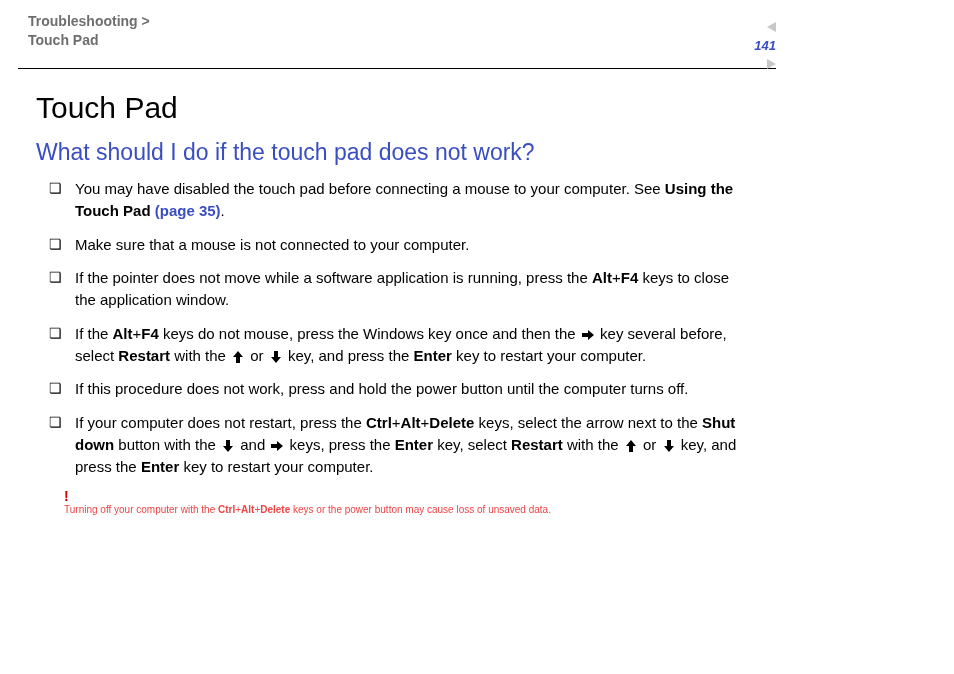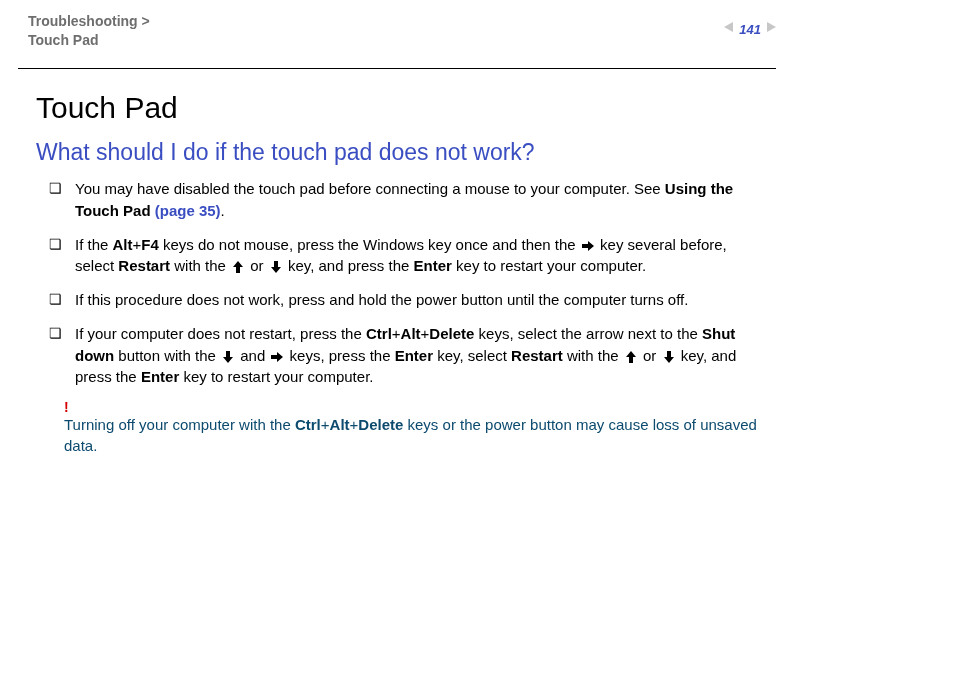--- a/index.html
+++ b/index.html
@@ -1,37 +1,37 @@
 <!DOCTYPE html>
 <html><head>
 <meta charset="utf-8">
 <style>
   html,body{margin:0;padding:0;width:954px;height:674px;background:#fff;font-family:Arial,Helvetica,sans-serif;color:#000;}
   .page{position:relative;width:794px;height:674px;box-sizing:border-box;}
   .header{position:relative;height:56px;padding:12px 28px 0 28px;}
   .breadcrumb{font-size:14px;font-weight:bold;color:#6e6e6e;line-height:1.35;}
-  .page-number{position:absolute;right:18px;top:22px;display:flex;align-items:flex-start;gap:6px;}
+  .page-number{position:absolute;right:18px;top:22px;display:flex;align-items:flex-end;gap:6px;flex-direction:column;}
   .page-number .pn{font-size:13px;font-weight:bold;font-style:italic;color:#3a4ec2;}
   .tri{width:0;height:0;border-top:5px solid transparent;border-bottom:5px solid transparent;}
   .tri.left{border-right:9px solid #c7c7c7;}
   .tri.right{border-left:9px solid #c7c7c7;}
   .rule{height:1px;background:#000;margin:0 18px;}
   .content{padding:22px 36px 0 36px;}
   h1{font-size:30px;font-weight:normal;color:#000;margin:0 0 14px 0;}
   h2{font-size:23px;font-weight:normal;color:#3a4ec2;margin:0 0 12px 0;}
   ul.bullets{list-style:none;margin:11px;padding:0;}
   ul.bullets>li{position:relative;padding-left:28px;font-size:15px;line-height:1.45;color:#000;margin-bottom:12px;}
   ul.bullets>li::before{content:"❏";position:absolute;left:2px;top:0;color:#000;font-size:14px;}
   .b{font-weight:bold;}
   .link-ref{color:#3a4ec2;font-weight:bold;text-decoration:none;}
   .arrow{display:inline-block;vertical-align:middle;line-height:0;margin:0 2px;}
   .arrow svg{width:12px;height:12px;}
   .note{padding-left:28px;margin-top:8px;}
   .note-mark{color:#d40000;font-size:14px;font-weight:bold;line-height:1;}
-  .note-text{font-size:15px;color:#0c4a6e;line-height:1.4;}
+  .note-text{font-size:10px;color:#ef4444;line-height:1.4;}
 </style>
 </head>
 <body>
 
 <div class="page">
 
   <div class="header">
     <div class="breadcrumb">
       <span>Troubleshooting</span><span> &gt;</span><br>
       <span>Touch Pad</span>
@@ -47,21 +47,27 @@
   <div class="content">
     <h1>Touch Pad</h1>
     <h2>What should I do if the touch pad does not work?</h2>
 
     <ul class="bullets">
 
       <li>
         <span>You may have disabled the touch pad before connecting a mouse to your computer. See </span><span class="b">Using the Touch Pad </span><a href="#" class="link-ref">(page 35)</a><span>.</span>
       </li>
 
+      <li>
+        <span>Make sure that a mouse is not connected to your computer.</span>
+      </li>
 
+      <li>
+        <span>If the pointer does not move while a software application is running, press the </span><span class="b">Alt</span><span>+</span><span class="b">F4</span><span> keys to close the application window.</span>
+      </li>
 
       <li>
         <span>If the </span><span class="b">Alt</span><span>+</span><span class="b">F4</span><span> keys do not mouse, press the Windows key once and then the </span><span class="arrow"><svg viewBox="0 0 12 12">
               <path d="M0 4h6V1l6 5-6 5V8H0z" fill="#000"></path>
             </svg></span><span> key several before, select </span><span class="b">Restart</span><span> with the </span><span class="arrow"><svg viewBox="0 0 12 12">
               <path d="M4 12V6H1l5-6 5 6H8v6z" fill="#000"></path>
             </svg></span><span> or </span><span class="arrow"><svg viewBox="0 0 12 12">
               <path d="M4 0v6H1l5 6 5-6H8V0z" fill="#000"></path>
             </svg></span><span> key, and press the </span><span class="b">Enter</span><span> key to restart your computer.</span>
       </li>

